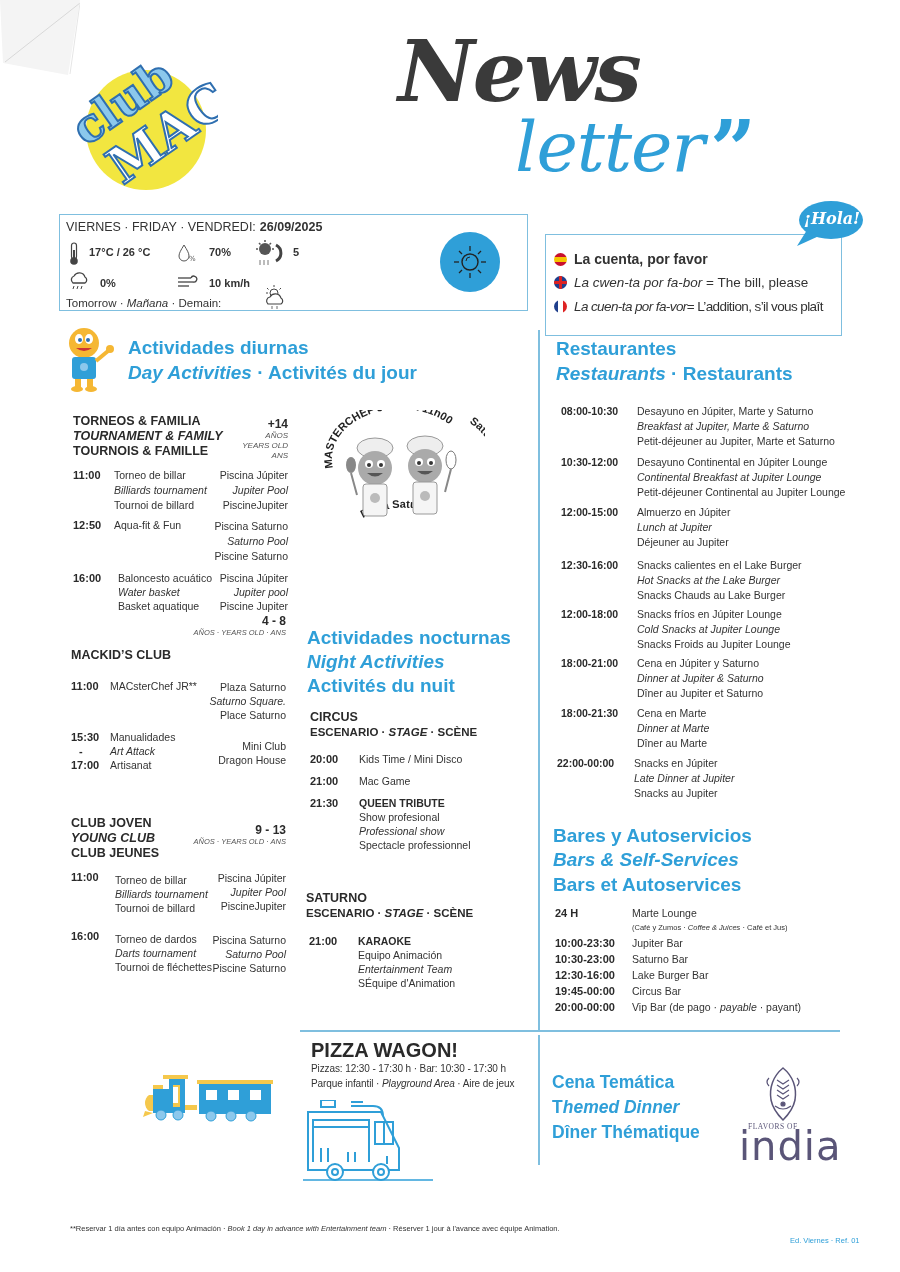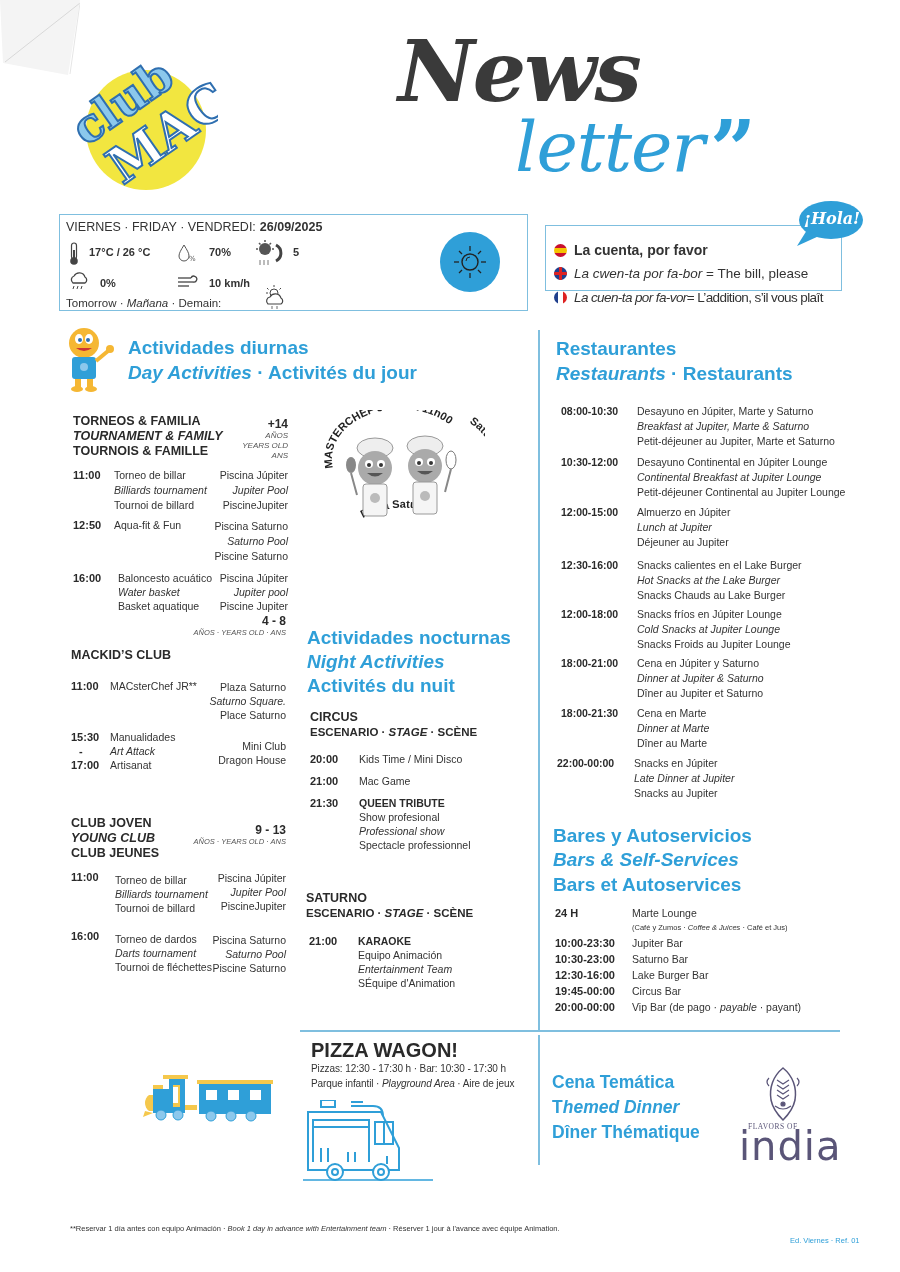--- a/index.html
+++ b/index.html
@@ -20,21 +20,21 @@
   #title-quote { left: 710px; top: 110px; font-family: "DejaVu Serif", serif; font-weight: bold; font-size: 80px; color: #2f9fd8; line-height: 1; }
 
   
   #weather-box { left: 59px; top: 214px; width: 469px; height: 97px; border: 1.5px solid #7fbfdf; }
   #weather-date-line { left: 6px; top: 5px; font-size: 12.5px; color: #333; }
   #weather-date-line .d { font-weight: bold; margin-left: 4px; }
   .wx { font-size: 11px; font-weight: bold; color: #333; text-align: right; }
   #sun-circle { left: 380px; top: 17px; width: 60px; height: 60px; border-radius: 50%; background: #2f9fd8; }
 
   
-  #phrase-box { left: 545px; top: 225px; width: 297px; height: 66px; border: 1.5px solid #7fbfdf; }
+  #phrase-box { left: 545px; top: 234px; width: 297px; height: 102px; border: 1.5px solid #7fbfdf; }
   .phrase { position: absolute; left: 8px; font-size: 13.5px; color: #333; white-space: nowrap; }
   .flag { display: inline-block; width: 13px; height: 13px; border-radius: 50%; vertical-align: -2px; margin-right: 7px; overflow: hidden; position: relative; }
   #hola-bubble { left: 793px; top: 200px; width: 72px; height: 48px; }
 
   
   .vline { position: absolute; width: 1.5px; background: #7fbfdf; }
   .hline { position: absolute; height: 1.5px; background: #7fbfdf; }
 
   
   .sec-h { font-size: 19px; font-weight: bold; color: #2f9fd8; line-height: 25px; white-space: nowrap; }

